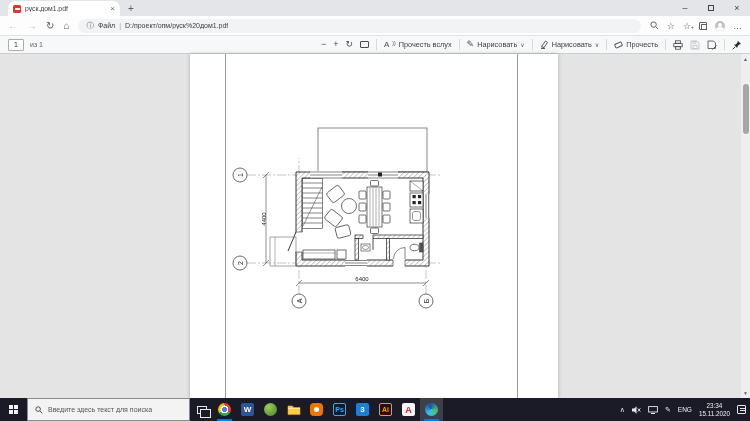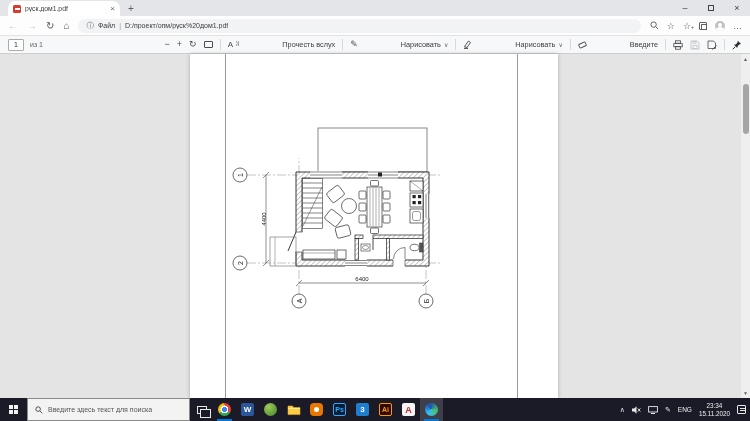--- a/index.html
+++ b/index.html
@@ -45,21 +45,21 @@
 
   
   .pdfbar { position:absolute; left:0; top:36px; width:750px; height:18px; background:#F7F8F9;
             border-bottom:1px solid #CFCFCF; display:flex; align-items:center; padding:0 8px; }
   .pagebox { width:16px; height:12px; background:#fff; border:1px solid #ABABAB; border-radius:1px;
              font-size:7px; color:#333; display:flex; align-items:center; justify-content:center; }
   .pagecount { font-size:7px; color:#5F6368; margin-left:6px; }
   .pdf-tools { margin-left:auto; display:flex; align-items:center; gap:7px; }
   .tool { display:flex; align-items:center; gap:3px; color:#3C4043; }
   .tool .glyph { font-size:9px; line-height:9px; color:#4A4A4A; }
-  .tool .lbl { font-size:7.3px;margin-left:40px; }
+  .tool .lbl { font-size:7.3px; }
   .tool .chev { font-size:6px; color:#5F6368; }
   .vsep { width:1px; height:11px; background:#D8D8D8; }
   .ra-ic { font-size:8px; color:#4A4A4A; }
   .ra-waves { font-size:5px; color:#4A4A4A; position:relative; top:-2px; }
   .tool.disabled { opacity:.35; }
   .fit-ic { width:9px; height:7px; border:1px solid #4A4A4A; border-radius:1px; }
   svg.ic { display:block; }
 
   
   .content { position:absolute; left:0; top:54px; width:750px; height:344px; background:#E4E4E4; }
@@ -185,21 +185,21 @@
             <line x1="1" y1="8.3" x2="5" y2="8.3" stroke="#4A4A4A" stroke-width="1.2"></line>
           </svg>
         <span class="lbl">Нарисовать</span>
         <span class="chev">∨</span>
       </span>
       <span class="vsep"></span>
       <span class="tool">
         <svg class="ic" width="9" height="9" viewBox="0 0 9 9">
             <rect x="1" y="3" width="7" height="4" rx="1" transform="rotate(-25 4.5 5)" fill="none" stroke="#4A4A4A" stroke-width="0.9"></rect>
           </svg>
-        <span class="lbl">Введите</span>
+        <span class="lbl">Прочесть</span>
       </span>
       <span class="vsep"></span>
       <span class="tool">
         <svg class="ic" width="10" height="10" viewBox="0 0 10 10">
             <rect x="2.5" y="0.8" width="5" height="2.4" fill="none" stroke="#4A4A4A" stroke-width="0.8"></rect>
             <rect x="0.8" y="3.6" width="8.4" height="3.2" fill="none" stroke="#4A4A4A" stroke-width="0.8"></rect>
             <rect x="2.5" y="6.6" width="5" height="2.6" fill="none" stroke="#4A4A4A" stroke-width="0.8"></rect>
           </svg>
       </span>
       <span class="tool disabled">

